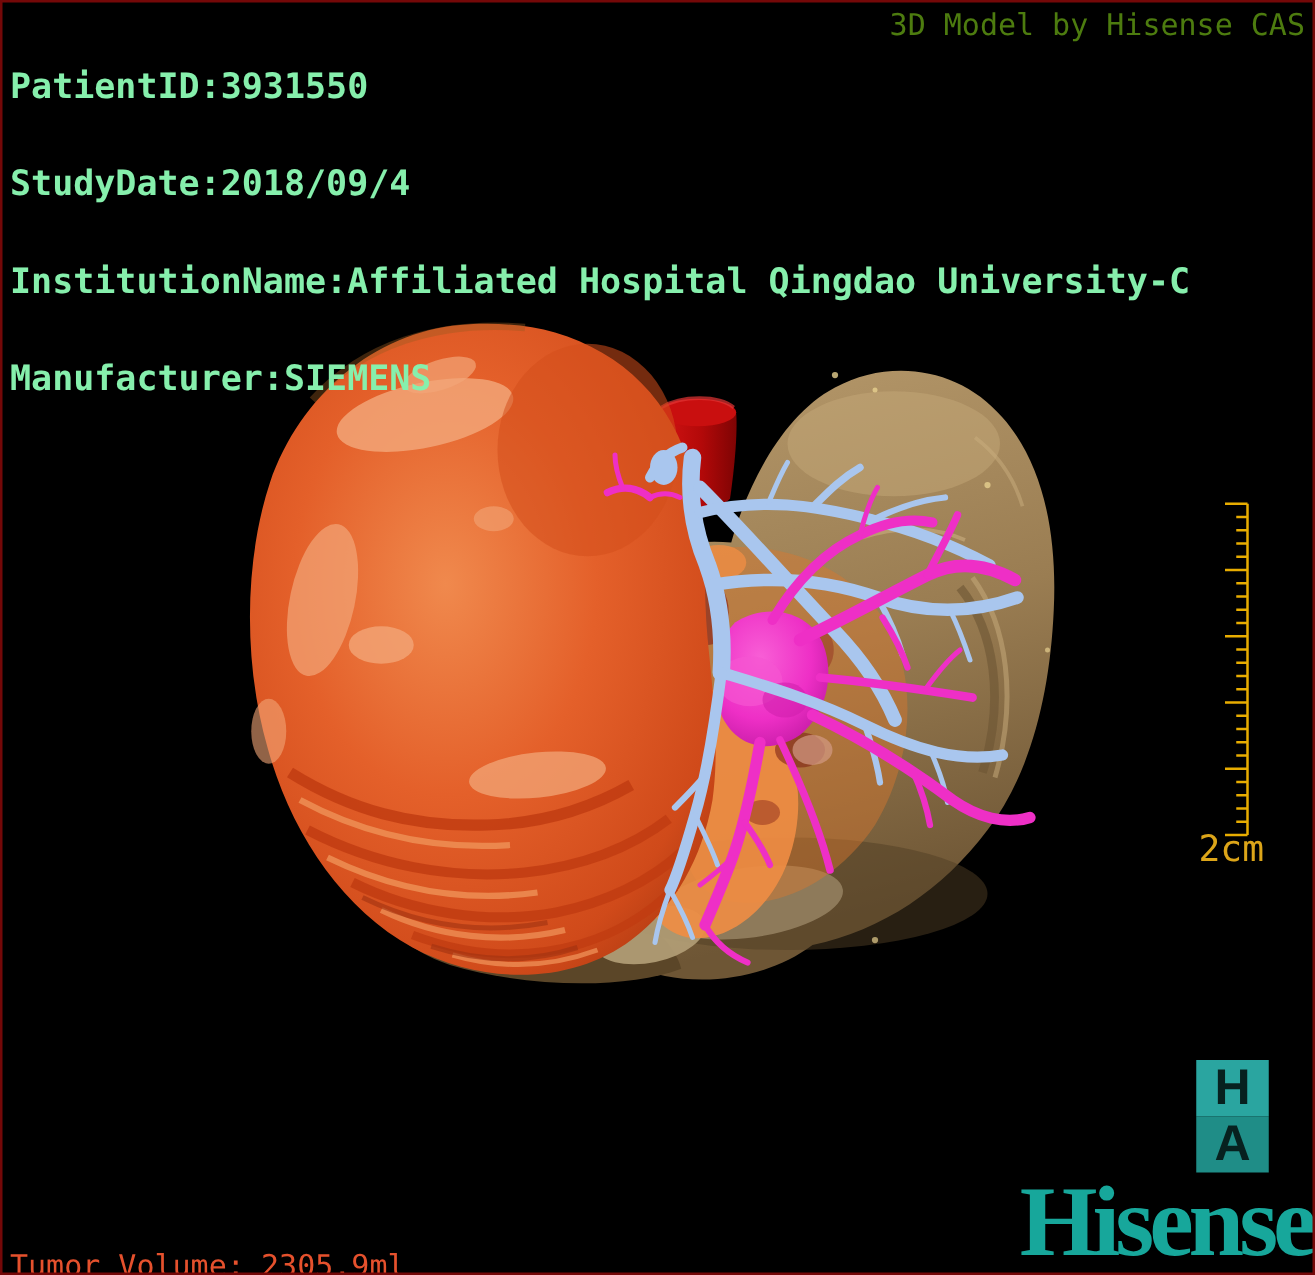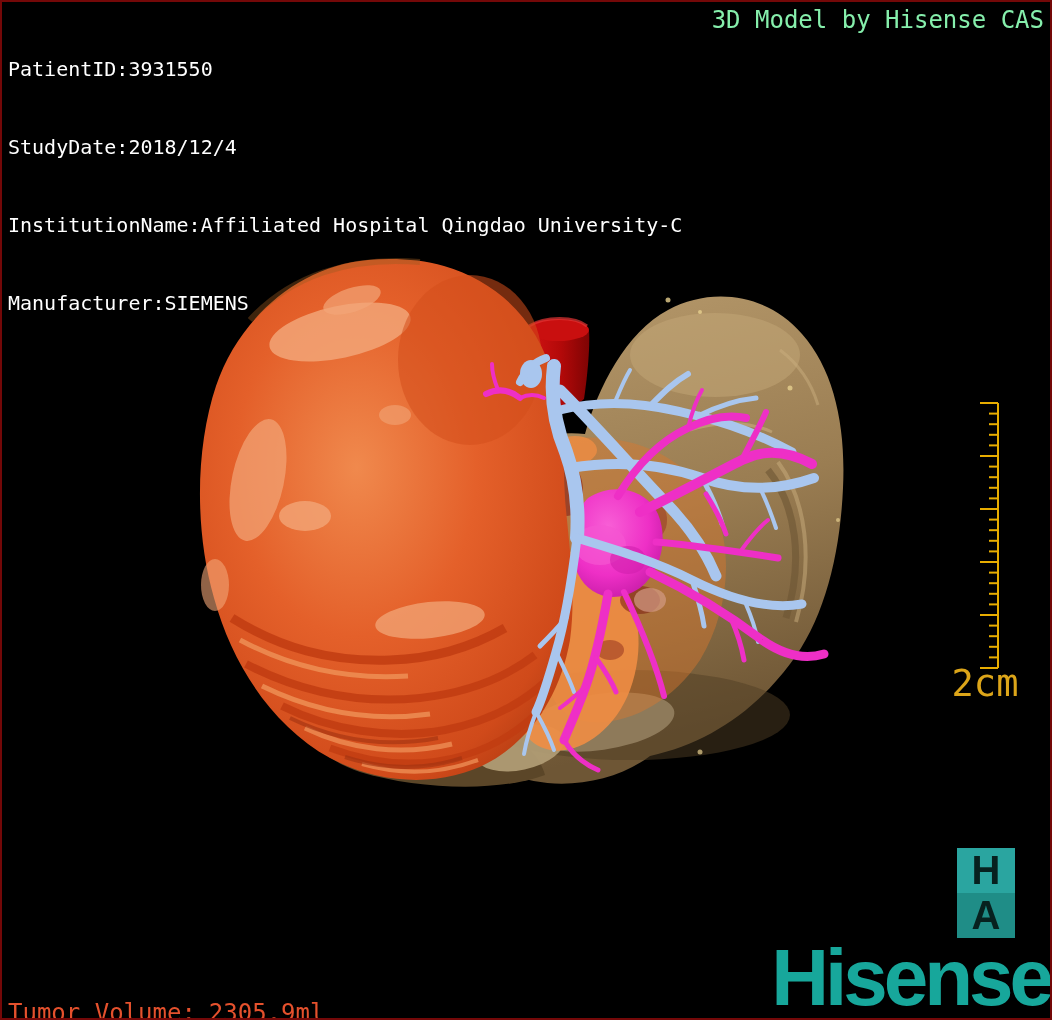--- a/index.html
+++ b/index.html
@@ -2,37 +2,37 @@
 <html><head>
 <meta charset="utf-8">
 <style>
   html,body{margin:0;padding:0;background:#000;}
   #viewport{
     position:relative;width:1052px;height:1020px;background:#000;overflow:hidden;
     font-family:"DejaVu Sans Mono","Liberation Mono",monospace;
   }
   .frame{position:absolute;inset:0;border:2px solid #740808;pointer-events:none;z-index:50;}
   
-  .hdr{position:absolute;left:8px;top:4px;z-index:20;color:#ffffff;font-size:20px;line-height:26px;white-space:pre;}
-  .wm{position:absolute;right:8px;top:6px;z-index:20;color:#86efac;font-size:24px;}
+  .hdr{position:absolute;left:8px;top:4px;z-index:20;color:#86efac;font-size:28px;line-height:26px;white-space:pre;font-weight:bold;}
+  .wm{position:absolute;right:8px;top:6px;z-index:20;color:#4d7c0f;font-size:24px;}
   
   #ruler-svg{position:absolute;left:972px;top:395px;width:32px;height:282px;z-index:20;}
-  .scale-label{position:absolute;left:950px;top:662px;width:70px;text-align:center;color:#dca519;font-size:37px;z-index:20;}
+  .scale-label{position:absolute;left:950px;top:662px;width:70px;text-align:center;color:#dca519;font-size:29px;z-index:20;}
   
   .stats{position:absolute;left:8px;top:946px;z-index:20;font-size:24px;line-height:27px;white-space:pre;}
   .stat-tumor{color:#e5512d;}
   .stat-label{padding-right:13px;}
   
   .badge{position:absolute;left:957px;top:848px;width:58px;z-index:20;
     font-family:"Liberation Sans",sans-serif;font-weight:bold;color:#07211f;}
   .badge-half{width:58px;height:45px;text-align:center;font-size:40px;line-height:45px;}
   .badge-top{background:#2aa5a0;}
   .badge-bottom{background:#1f8d87;}
   .wordmark{position:absolute;right:2px;bottom:12px;z-index:20;
-    font-family:Liberation Sans, sans-serif;font-weight:bold;font-size:80px;line-height:60px;
+    font-family:Liberation Serif, serif;font-weight:bold;font-size:80px;line-height:60px;
     letter-spacing:-4px;color:#17a79b;}
   #model-svg{position:absolute;inset:0;z-index:10;}
 </style>
 </head>
 <body>
 
 <div id="viewport">
 
   <svg id="model-svg" viewBox="0 0 1052 1020">
     <defs>
@@ -171,21 +171,21 @@
       <path d="M 624,592 C 642,630 656,664 664,696" stroke-width="6"></path>
       <path d="M 564,740 C 572,754 584,764 598,770" stroke-width="5"></path>
       <path d="M 486,394 C 498,388 510,390 520,398" stroke-width="6"></path>
       <path d="M 498,390 C 494,380 492,372 492,364" stroke-width="4"></path>
       <path d="M 520,398 C 528,394 536,394 544,398" stroke-width="4"></path>
     </g>
   </svg>
 
   <div class="hdr">
     <div>PatientID:3931550</div>
-    <div>StudyDate:2018/12/4</div>
+    <div>StudyDate:2018/09/4</div>
     <div>InstitutionName:Affiliated Hospital Qingdao University-C</div>
     <div>Manufacturer:SIEMENS</div>
   </div>
   <div class="wm">3D Model by Hisense CAS</div>
 
   <svg id="ruler-svg">
       <line x1="26" y1="8" x2="26" y2="273" stroke="#e8ad00" stroke-width="2"></line>
       <line x1="8" y1="8" x2="26" y2="8" stroke="#e8ad00" stroke-width="2"></line>
       <line x1="17" y1="18.6" x2="26" y2="18.6" stroke="#e8ad00" stroke-width="2"></line>
       <line x1="17" y1="29.2" x2="26" y2="29.2" stroke="#e8ad00" stroke-width="2"></line>

